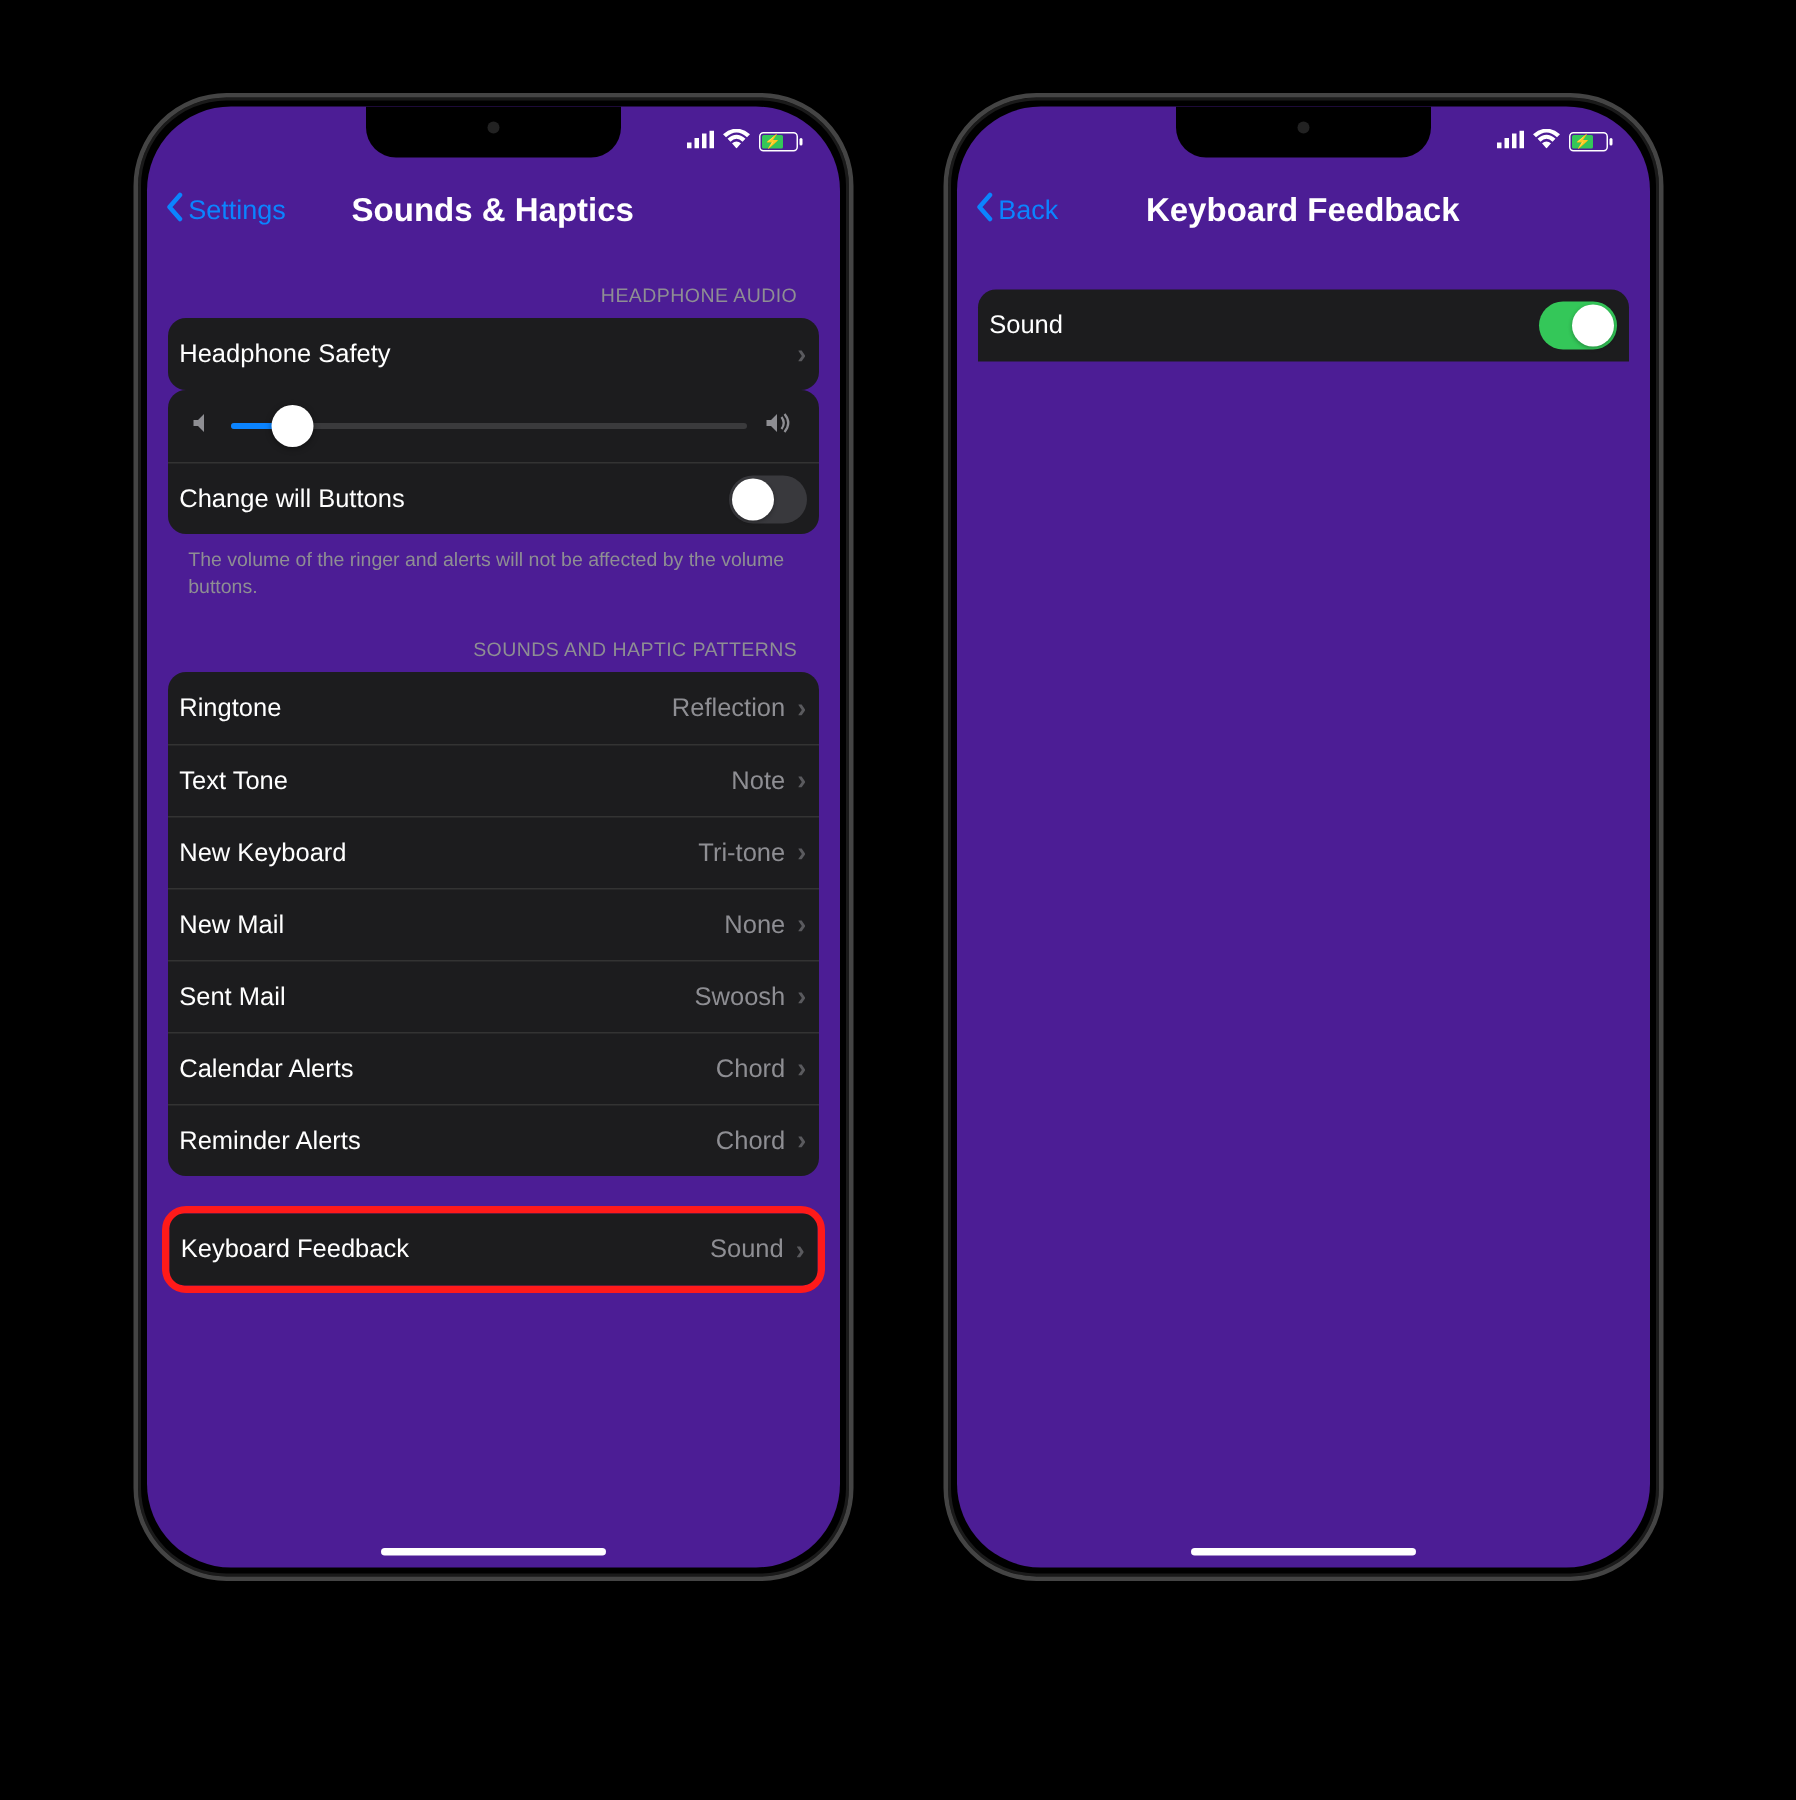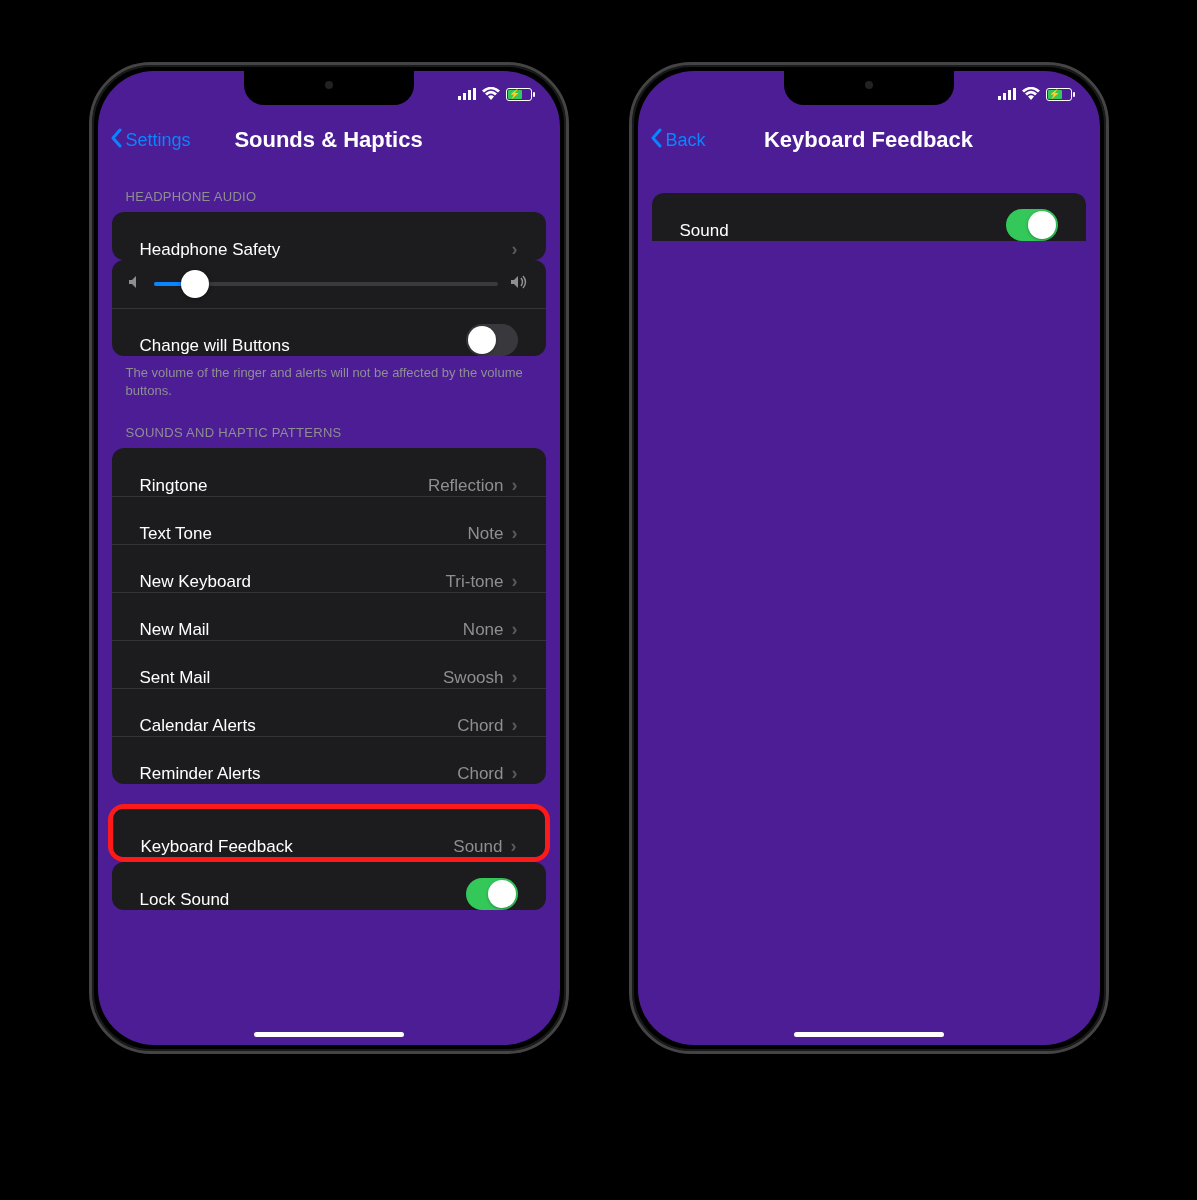--- a/index.html
+++ b/index.html
@@ -121,37 +121,38 @@
     flex: 1;
     overflow: hidden;
     padding: 0 14px;
   }
   .section-header {
     color: #8e8e93;
     font-size: 13px;
     text-transform: uppercase;
     padding: 26px 14px 8px;
     letter-spacing: 0.3px;
+    text-align: right;
   }
   .footer-text {
     color: #8e8e93;
     font-size: 13px;
     padding: 8px 14px 0;
     line-height: 1.35;
   }
   .group {
     background: #1c1c1e;
     border-radius: 12px;
     overflow: hidden;
   }
   .row {
     display: flex;
-    align-items: flex-end;
+    align-items: center;
     min-height: 48px;
-    padding: 0 28px;
+    padding: 0 8px;
     color: #fff;
     font-size: 17px;
     border-top: 0.5px solid #333;
     cursor: pointer;
   }
   .row:first-child { border-top: none; }
   .row .label { flex: 1; }
   .row .value { color: #8e8e93; margin-right: 8px; }
   .chevron {
     color: #5a5a5e;
@@ -348,28 +349,20 @@
       <div class="highlight">
         <div class="group">
           <div class="row">
             <span class="label">Keyboard Feedback</span>
             <span class="value">Sound</span>
             <span class="chevron">›</span>
           </div>
         </div>
       </div>
       <div class="spacer-sm"></div>
-      <div class="group">
-        <div class="row">
-          <span class="label">Lock Sound</span>
-          <div class="toggle on">
-              <div class="knob"></div>
-            </div>
-        </div>
-      </div>
     </div>
     <div class="home-indicator"></div>
   </div>
 </div>
 
 <div class="phone">
   <div class="screen">
     <div class="notch"></div>
     <div class="statusbar">
       <span>

